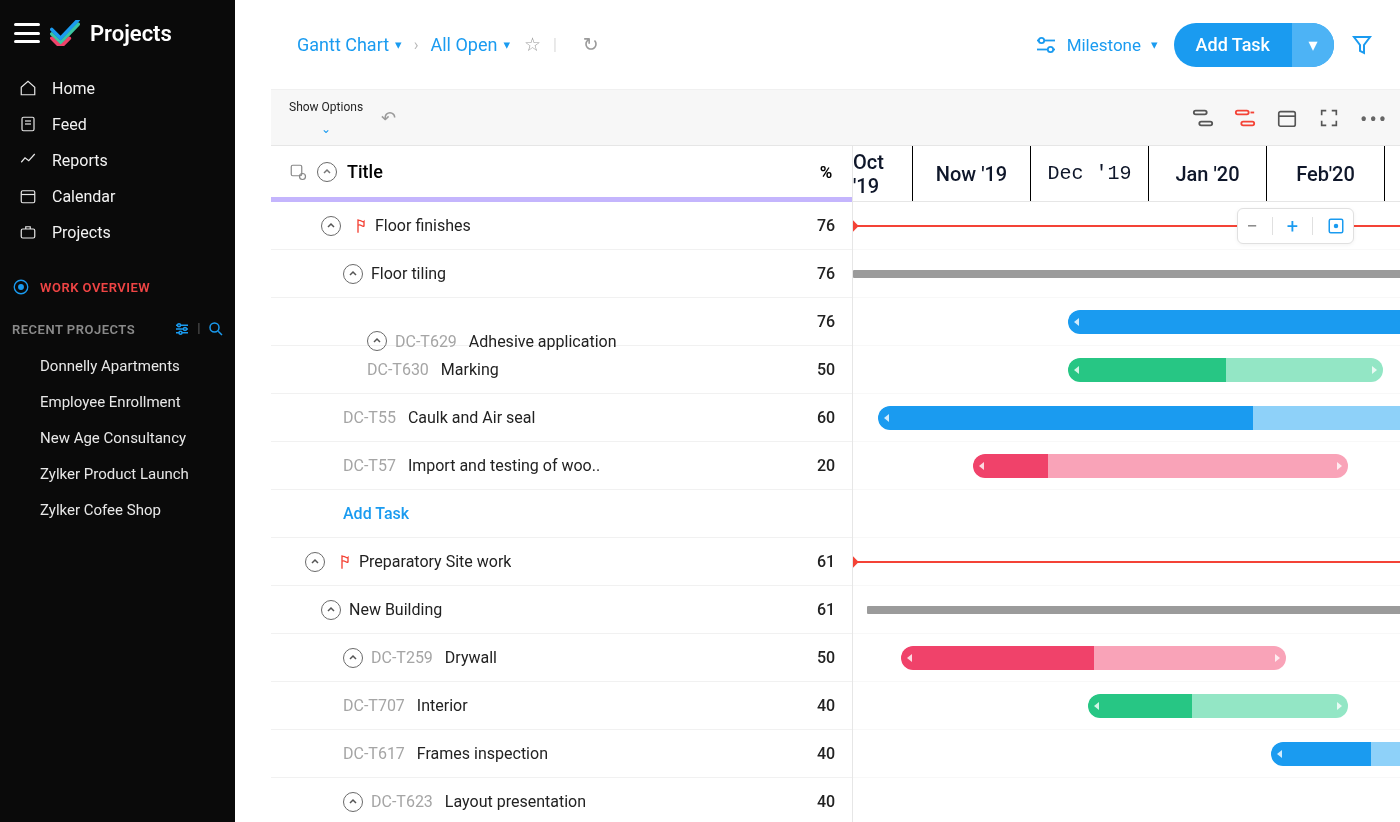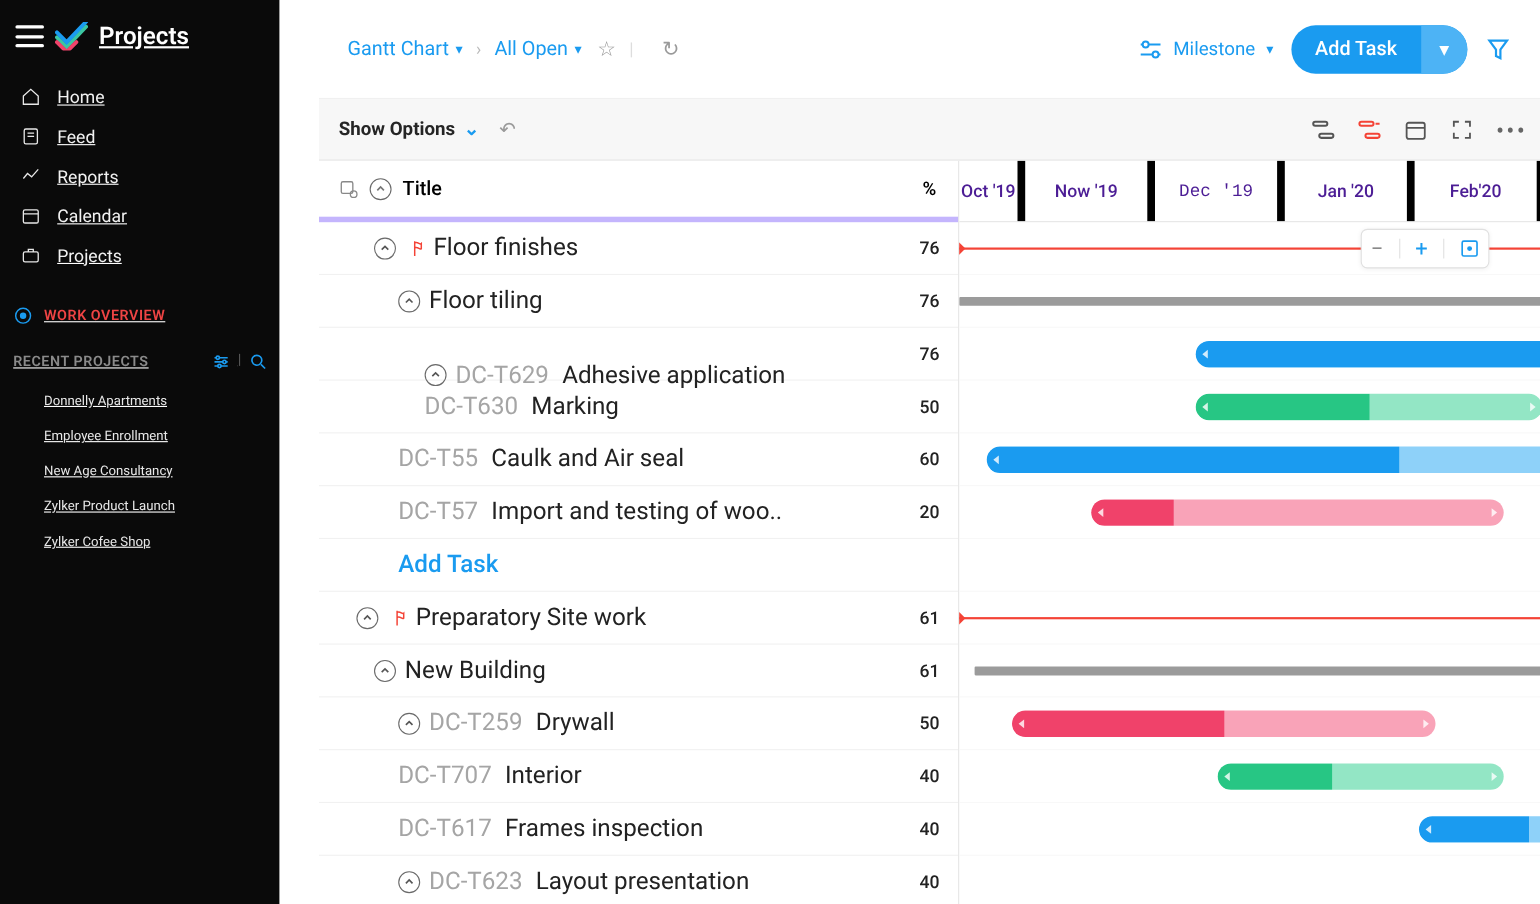--- a/index.html
+++ b/index.html
@@ -1,80 +1,80 @@
 <!DOCTYPE html>
 <html><head>
 <meta charset="utf-8">
 <style>
 * { margin: 0; padding: 0; box-sizing: border-box; font-family: -apple-system, BlinkMacSystemFont, "Segoe UI", Roboto, sans-serif; }
 body { display: flex; height: 822px; width: 1400px; overflow: hidden; background: #fff; }
 
 
-.sidebar { width: 254px; background: #0a0a0a; color: #fff; display: flex; flex-direction: column; flex-shrink: 0; text-decoration: underline; }
+.sidebar { width: 235px; background: #0a0a0a; color: #fff; display: flex; flex-direction: column; flex-shrink: 0; }
 .sidebar-header { display: flex; align-items: center; gap: 10px; padding: 20px 14px 24px 14px; }
 .hamburger { width: 26px; height: 20px; display: flex; flex-direction: column; justify-content: space-between; cursor: pointer; }
 .hamburger span { height: 3px; background: #fff; border-radius: 2px; }
 .logo-mark { width: 30px; height: 26px; position: relative; }
 .logo-mark svg { width: 100%; height: 100%; }
 .logo-text { font-size: 22px; font-weight: 600; }
 .nav-list { display: flex; flex-direction: column; padding: 0 0 18px 0; }
 .nav-item { display: flex; align-items: center; gap: 14px; padding: 8px 18px; font-size: 16px; cursor: pointer; color: #f2f2f2; }
 .nav-icon { width: 20px; height: 20px; display: inline-flex; align-items: center; justify-content: center; color: #e8e8e8; }
 .section-header { display: flex; align-items: center; gap: 10px; padding: 10px 10px 10px 12px; color: #8a8a8a; font-size: 13px; font-weight: 600; letter-spacing: 0.5px; }
 .section-header.active { color: #ef4444; }
 .section-ctrl { display: flex; gap: 6px; margin-left: auto; }
 .section-ctrl .icn { width: 18px; height: 18px; color: #1a9bf0; }
 .sub-item { padding: 9px 6px 9px 40px; font-size: 15px; color: #e8e8e8; cursor: pointer; white-space: nowrap; overflow: hidden; }
-.sub-item.recent { font-size: 12px; }
+.sub-item.recent { font-size: 15px; }
 
 
 .main { flex: 1; display: flex; flex-direction: column; min-width: 0; padding-left: 36px; }
 .topbar { height: 90px; display: flex; align-items: center; padding: 0 26px; gap: 8px; border-bottom: 1px solid #f0f0f0; }
 .crumb { color: #1a9bf0; font-size: 18px; display: inline-flex; align-items: center; gap: 6px; cursor: pointer; }
 .crumb .caret { font-size: 13px; }
 .crumb-sep { color: #b9b9b9; font-size: 16px; margin: 0 4px; }
 .star-icn, .refresh-icn { color: #9a9a9a; font-size: 19px; cursor: pointer; margin-left: 6px; }
 .refresh-icn { margin-left: 14px; }
 .topbar-right { margin-left: auto; display: flex; align-items: center; gap: 16px; }
 .milestone-switch { display: flex; align-items: center; gap: 10px; color: #1a9bf0; font-size: 17px; cursor: pointer; }
 .add-task-btn { background: #1a9bf0; color: #fff; border: none; border-radius: 26px; font-size: 18px; font-weight: 500; height: 44px; display: flex; align-items: center; cursor: pointer; overflow: hidden; }
 .add-task-btn .lbl { padding: 0 22px; }
 .add-task-btn .drop { width: 42px; height: 100%; display: flex; align-items: center; justify-content: center; background: #4db3f5; }
 .filter-icn { color: #1a9bf0; cursor: pointer; }
 
 
 .optbar { height: 56px; background: #f7f7f7; border-bottom: 1px solid #e6e6e6; display: flex; align-items: center; padding: 0 18px; gap: 18px; }
-.show-opt { font-size: 17px; color: #252525; display: inline-flex; align-items: center; gap: 8px; cursor: pointer; font-weight: 700; }
+.show-opt { font-size: 12px; color: #252525; display: inline-flex; align-items: center; gap: 8px; cursor: pointer; font-weight: 400; flex-direction: column; }
 .show-opt .caret { color: #1a9bf0; }
 .undo-icn { color: #9a9a9a; font-size: 18px; cursor: pointer; }
 .optbar-right { margin-left: auto; display: flex; align-items: center; gap: 20px; }
 .optbar-right .tool { width: 22px; height: 22px; color: #555; cursor: pointer; }
 .optbar-right .tool.red { color: #f44336; }
 
 
 .gantt { flex: 1; display: flex; position: relative; overflow: hidden; }
 .left-pane { width: 582px; border-right: 1px solid #e6e6e6; display: flex; flex-direction: column; flex-shrink: 0; }
 .col-hdr { height: 56px; display: flex; align-items: center; border-bottom: 5px solid #c4b5fd; }
 .col-hdr .title-col { flex: 1; display: flex; align-items: center; gap: 10px; padding-left: 18px; font-size: 18px; font-weight: 500; }
 .col-hdr .pct-col { width: 52px; text-align: center; font-size: 17px; font-weight: 600; }
 .hdris { color: #7a7a7a; }
 .rows { flex: 1; overflow: hidden; }
 .trow { height: 48px; display: flex; align-items: center; border-bottom: 1px solid #f1f1f1; }
-.trow .ttl { flex: 1; display: flex; align-items: center; gap: 8px; font-size: 22px; color: #222; min-width: 0; }
+.trow .ttl { flex: 1; display: flex; align-items: center; gap: 8px; font-size: 16px; color: #222; min-width: 0; }
 .trow .ttl .txt { white-space: nowrap; overflow: hidden; text-overflow: ellipsis; }
 .trow .ttl .code { color: #a5a5a5; margin-right: 4px; }
 .trow .pct { width: 52px; text-align: center; font-size: 16px; color: #222; font-weight: 500; }
 .expbtn { width: 20px; height: 20px; border: 1.5px solid #6a6a6a; border-radius: 50%; display: inline-flex; align-items: center; justify-content: center; flex-shrink: 0; cursor: pointer; }
 .expbtn svg { width: 10px; height: 10px; }
 .milestone-mark { color: #f44336; flex-shrink: 0; }
 .add-task-row { color: #1a9bf0; font-weight: 500; cursor: pointer; }
 
 .right-pane { flex: 1; overflow: hidden; position: relative; }
 .time-hdr { height: 56px; display: flex; border-bottom: 1px solid #e6e6e6; position: relative; }
-.time-col { width: 118px; flex-shrink: 0; display: flex; align-items: center; justify-content: center; font-size: 16px; color: #4c1d95; font-weight: 500; border-right: 7px solid #000000; }
+.time-col { width: 118px; flex-shrink: 0; display: flex; align-items: center; justify-content: center; font-size: 20px; color: #0f172a; font-weight: 500; border-right: 1px solid #000000; }
 .time-col:first-child { width: 60px; }
 .chart-rows { position: relative; }
 .chart-row { height: 48px; position: relative; border-bottom: 1px solid #f8f8f8; }
 
 .ms-bar { position: absolute; height: 2px; background: #f44336; top: 23px; }
 .ms-bar::before, .ms-bar::after { content: ""; position: absolute; width: 8px; height: 8px; background: #f44336; transform: rotate(45deg); top: -3px; }
 .ms-bar::before { left: -4px; }
 .ms-bar::after { right: -4px; }
 .sum-bar { position: absolute; height: 8px; background: #9b9b9b; top: 20px; border-radius: 1px; }
 .task-bar { position: absolute; height: 24px; top: 12px; border-radius: 12px; display: flex; align-items: center; overflow: hidden; }

